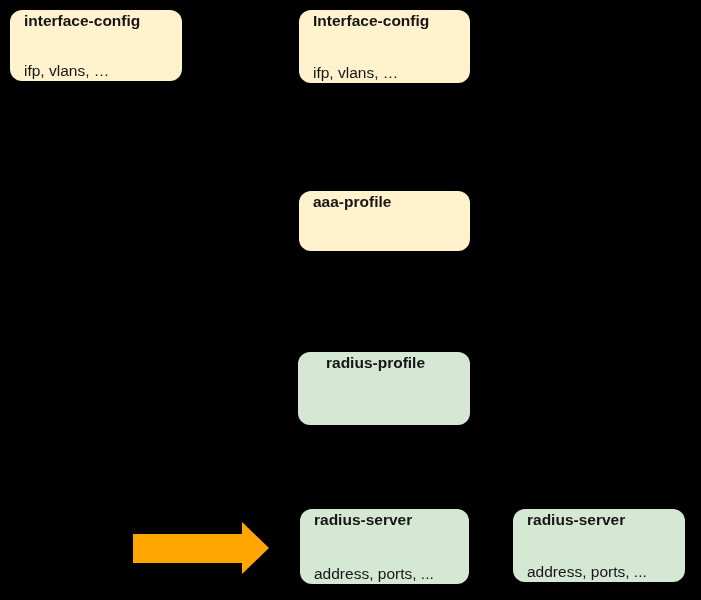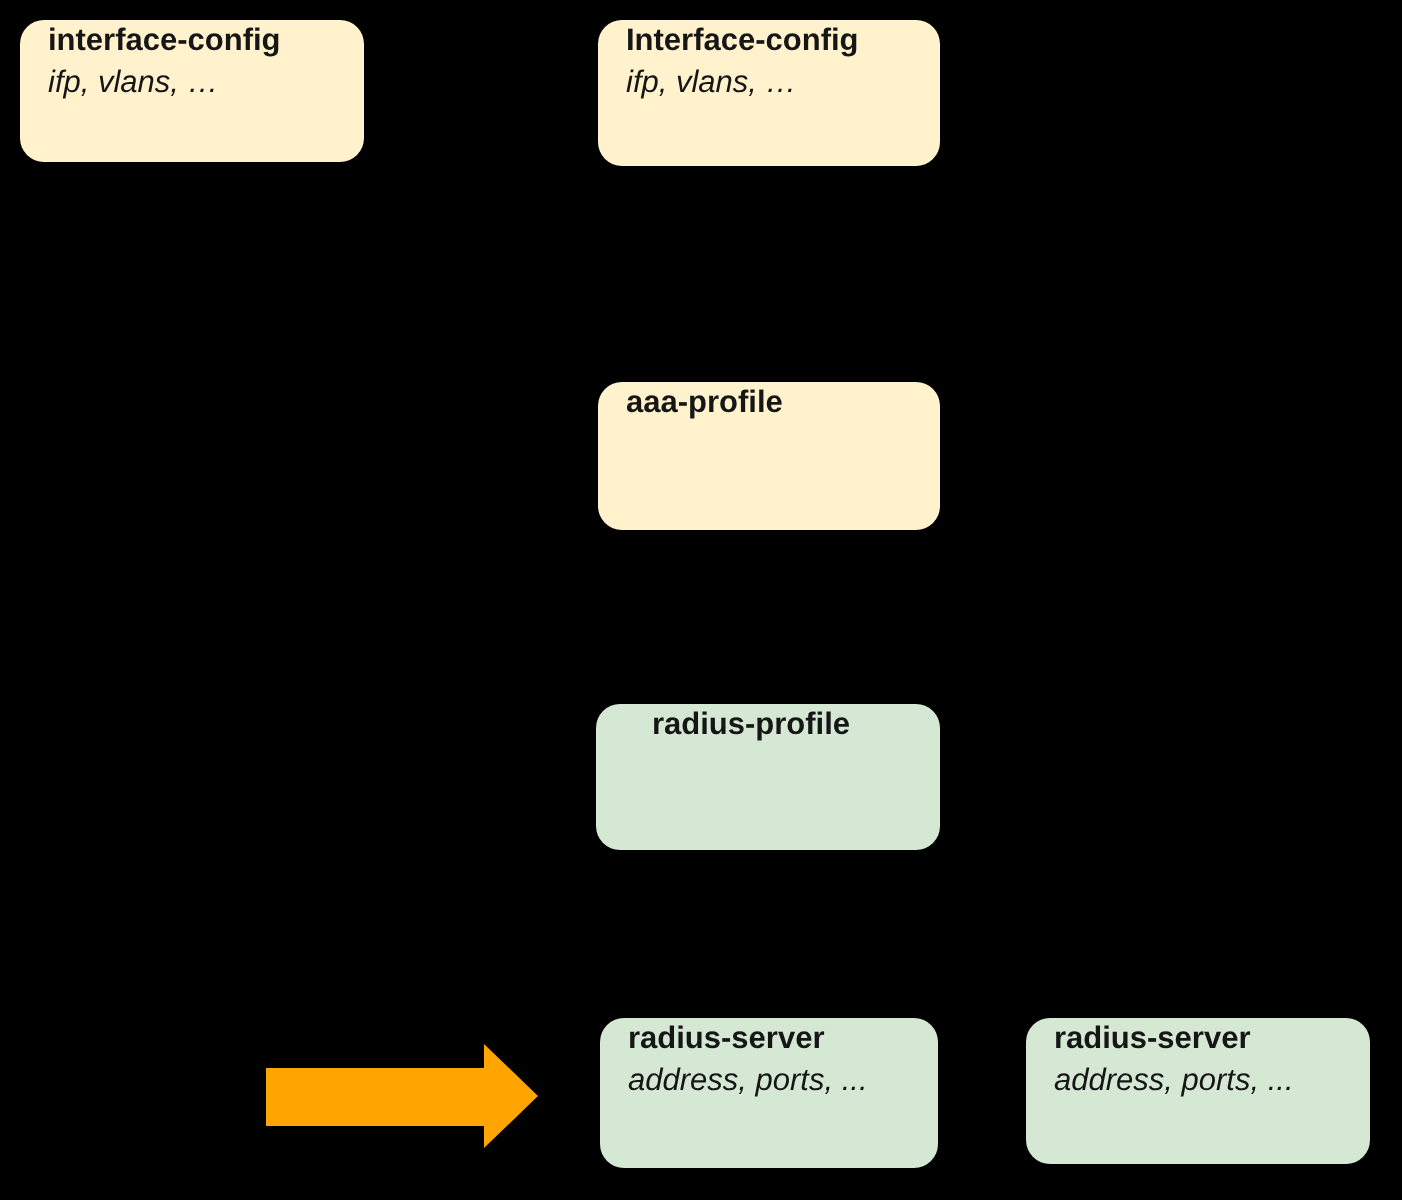--- a/index.html
+++ b/index.html
@@ -16,39 +16,38 @@
     font-family: "Liberation Sans", sans-serif;
   }
   .node {
     position: absolute;
     width: 171px;
     height: 73px;
     border-radius: 12px;
     box-sizing: border-box;
     display: flex;
     flex-direction: column;
-    justify-content: flex-start;
+    justify-content: space-between;
     padding-left: 14px;
     color: #161616;
   }
   .node .title {
     font-weight: bold;
     font-size: 15.5px;
     line-height: 21px;
     white-space: nowrap;
   }
   .node .subtitle {
-    font-style: italic;
     font-size: 15.5px;
     line-height: 21px;
     white-space: nowrap;
   }
   .node-0 { left: 10px;  top: 10px;  height: 71px; width: 172px; }
   .node-1 { left: 299px; top: 10px; }
-  .node-2 { left: 299px; top: 191px; height: 74px; }
+  .node-2 { left: 299px; top: 191px; height: 60px; }
   .node-3 { left: 298px; top: 352px; height: 73px; width: 172px; padding-left: 28px; }
   .node-4 { left: 300px; top: 509px; height: 75px; width: 169px; }
   .node-5 { left: 513px; top: 509px; width: 172px; }
   .arrow-svg {
     position: absolute;
     left: 132px;
     top: 520px;
     width: 138px;
     height: 56px;
     display: block;

